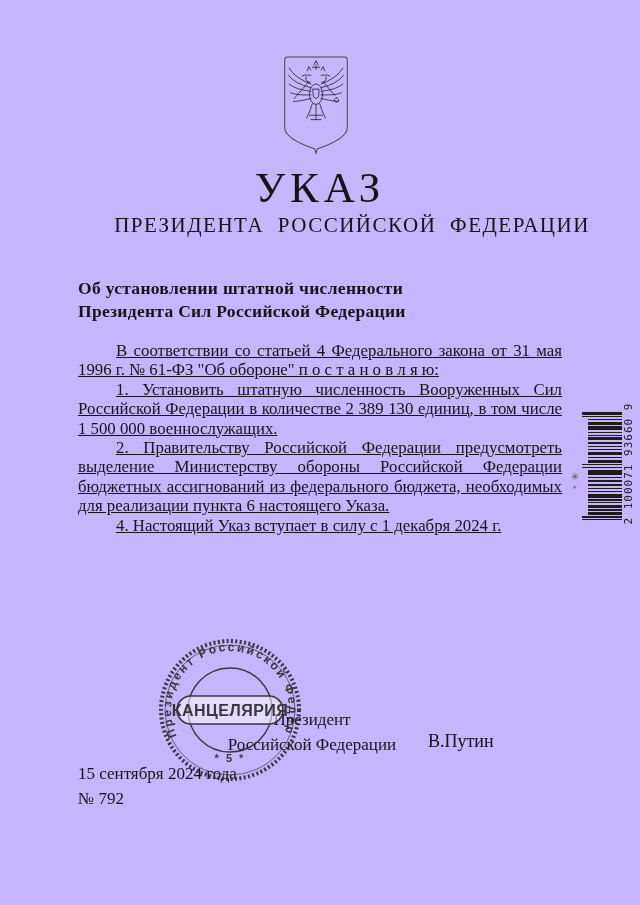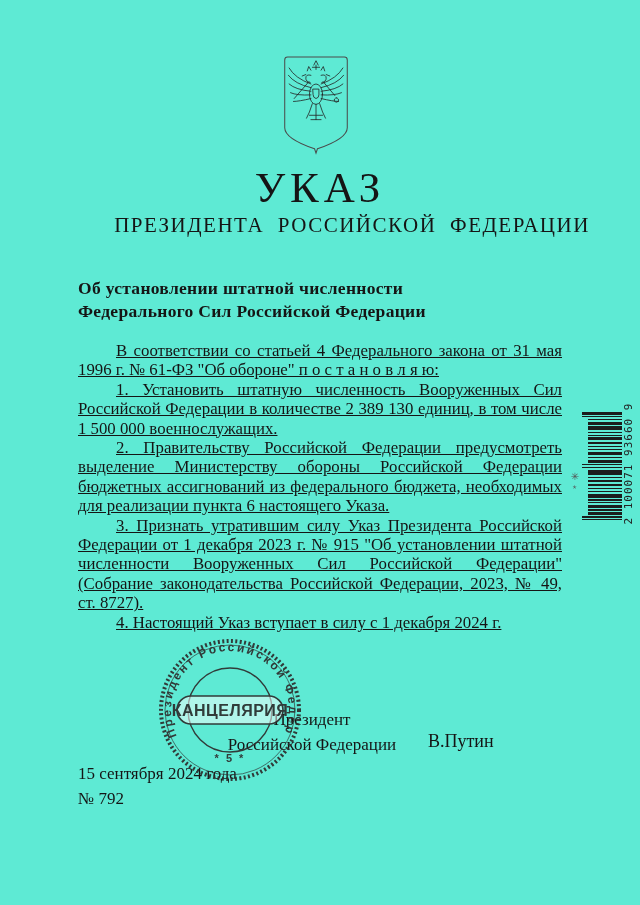--- a/index.html
+++ b/index.html
@@ -1,19 +1,19 @@
 <!DOCTYPE html>
 <html><head>
 <meta charset="utf-8">
 <style>
   html,body{margin:0;padding:0;background:#fff;}
   .page{
     position:relative;
     width:640px;height:905px;
-    background:#5eead4;
+    background:#c4b5fd;
     color:#151515;
     font-family:"Liberation Serif", serif;
     overflow:hidden;
   }
   .emblem{position:absolute;left:276px;top:52px;width:80px;height:112px;}
   .doc-title{
     position:absolute;top:163px;left:0;width:100%;
     text-align:center;font-size:43px;letter-spacing:5px;
     font-weight:500;
   }
@@ -84,28 +84,27 @@
       <path d="M50 69 Q46 82 42 89 M55 70 V91 M60 69 Q64 82 68 89 M46 85 H64 M48 91 H62"></path>
       <path d="M45 39 L25 62 M65 39 L81 58 M83 61 a3 3 0 1 0 0.1 0"></path>
     </g>
   </svg>
 
   <div class="doc-title">УКАЗ</div>
   <div class="doc-subtitle">ПРЕЗИДЕНТА  РОССИЙСКОЙ  ФЕДЕРАЦИИ</div>
 
   <div class="subject">
     <div>Об установлении штатной численности</div>
-    <div>Федерального Сил Российской Федерации</div>
+    <div>Президента Сил Российской Федерации</div>
   </div>
 
   <div class="body-text">
     <p>В соответствии со статьей 4 Федерального закона от 31 мая 1996 г. № 61-ФЗ "Об обороне" п о с т а н о в л я ю:</p>
     <p>1. Установить штатную численность Вооруженных Сил Российской Федерации в количестве 2 389 130 единиц, в том числе 1 500 000 военнослужащих.</p>
     <p>2. Правительству Российской Федерации предусмотреть выделение Министерству обороны Российской Федерации бюджетных ассигнований из федерального бюджета, необходимых для реализации пункта 6 настоящего Указа.</p>
-    <p>3. Признать утратившим силу Указ Президента Российской Федерации от 1 декабря 2023 г. № 915 "Об установлении штатной численности Вооруженных Сил Российской Федерации" (Собрание законодательства Российской Федерации, 2023, № 49, ст. 8727).</p>
     <p>4. Настоящий Указ вступает в силу с 1 декабря 2024 г.</p>
   </div>
 
   <div class="sig-title">
     <div>Президент</div>
     <div>Российской Федерации</div>
   </div>
   <div class="sig-name">В.Путин</div>
 
   <svg class="stamp" viewBox="0 0 150 150">

